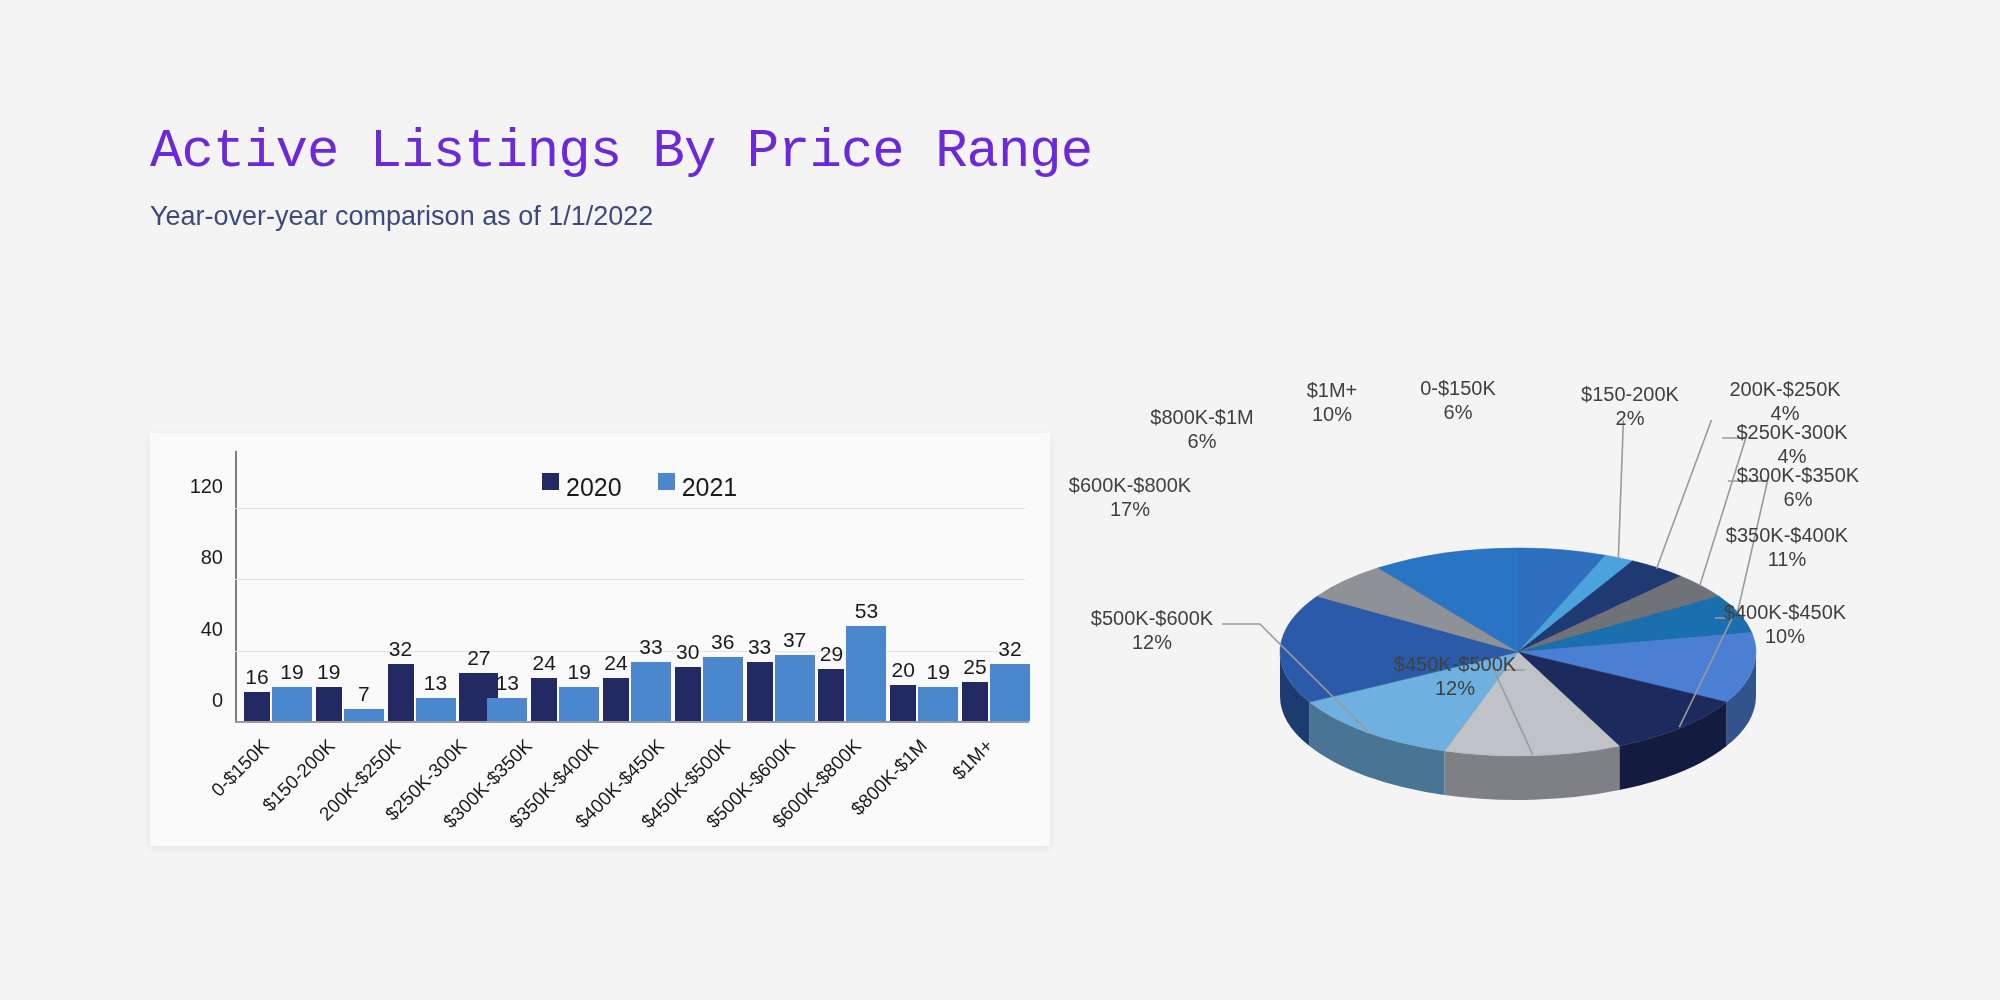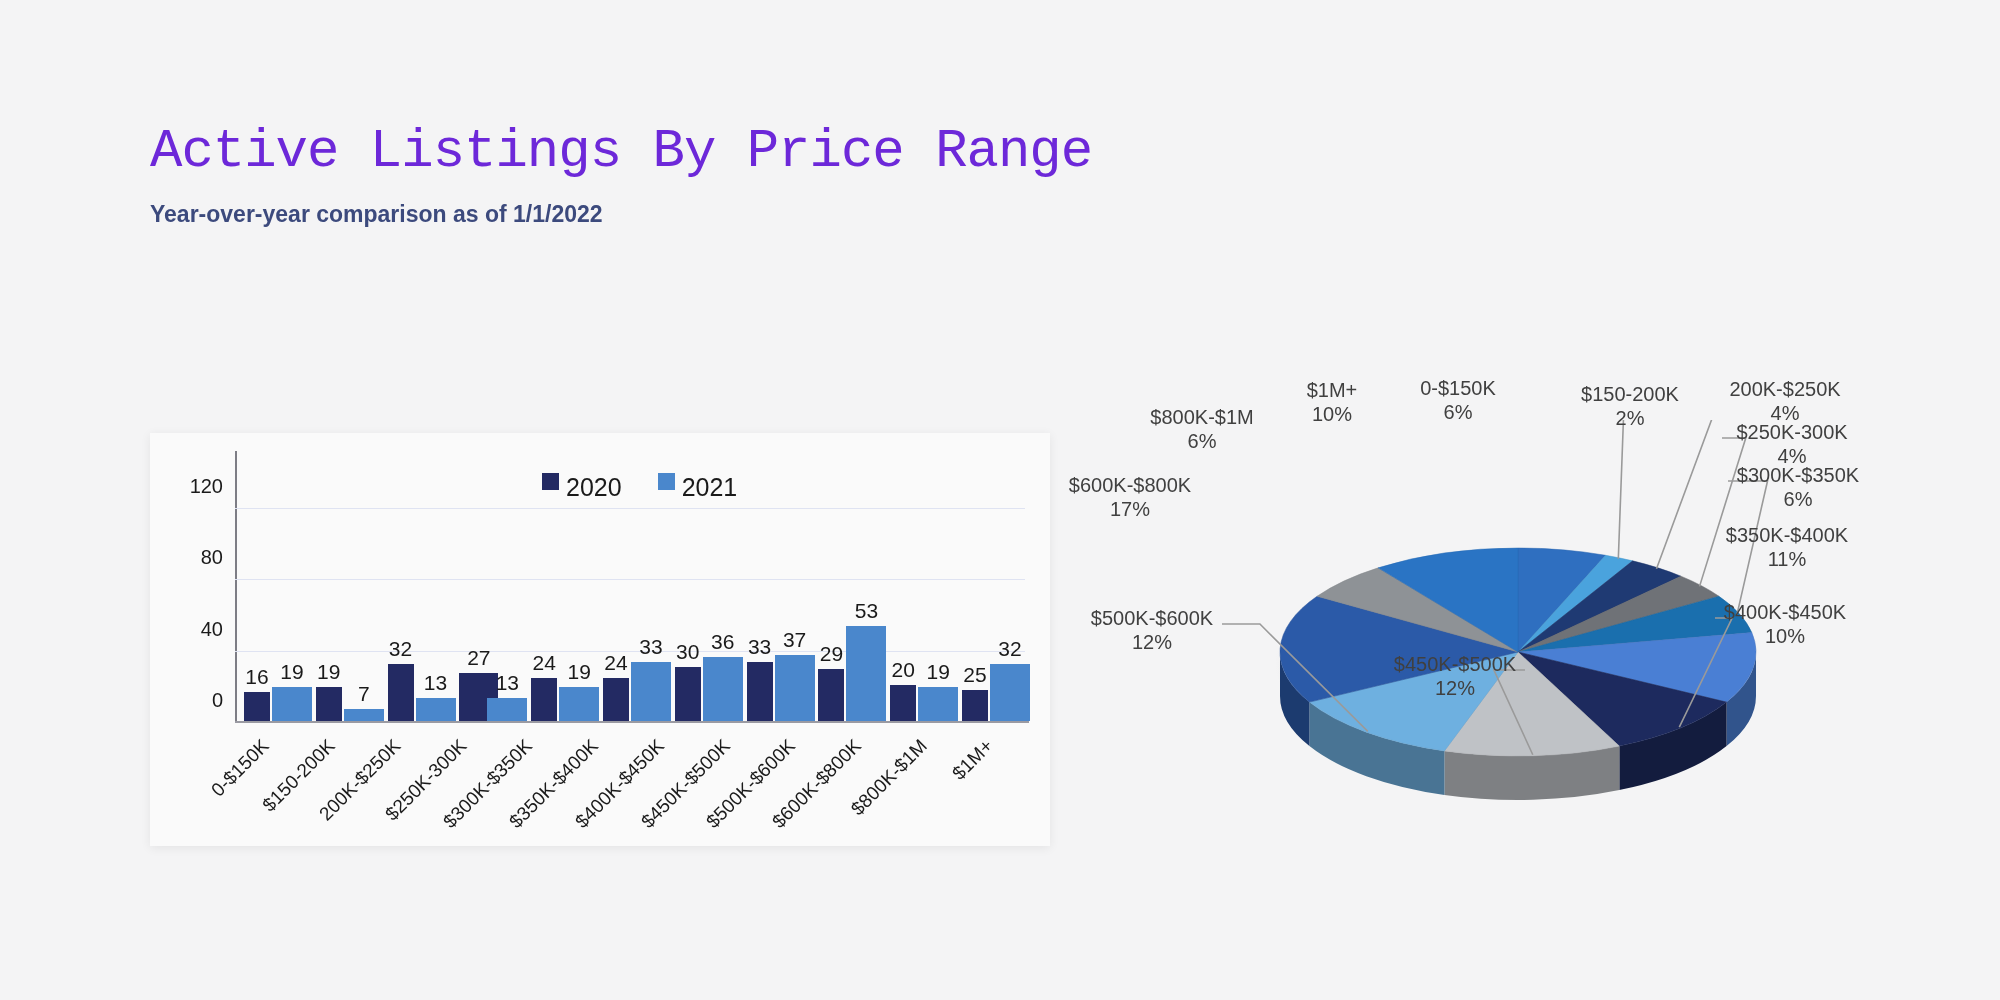--- a/index.html
+++ b/index.html
@@ -16,23 +16,23 @@
     font-size:54px;
     font-weight:400;
     color:#6d28d9;
     letter-spacing:-1px;
     line-height:1;
     white-space:nowrap;
     font-family:Liberation Mono, monospace;
   }
   #page-subtitle{
     margin-top:22px;
-    font-size:23px;
+    font-size:27px;
     color:#3c4a7d;
-    font-weight:700;
+    font-weight:400;
     white-space:nowrap;
   }
 
   
   #bar-panel{
     position:absolute;left:150px;top:433px;
     width:900px;height:413px;
     background:#fafafa;
     box-shadow:0 2px 10px rgba(0,0,0,.07);
   }
@@ -255,21 +255,21 @@
             </div>
           </div>
           <div class="bar-wrap">
             <div class="bar y2021" style="height: 33.9286px;">
               <span class="bar-value">19</span>
             </div>
           </div>
         </div>
         <div class="bar-group">
           <div class="bar-wrap">
-            <div class="bar y2020" style="height: 31px;">
+            <div class="bar y2020" style="height: 39px;">
               <span class="bar-value">25</span>
             </div>
           </div>
           <div class="bar-wrap">
             <div class="bar y2021" style="height: 57.1429px;">
               <span class="bar-value">32</span>
             </div>
           </div>
         </div>
       </div>

